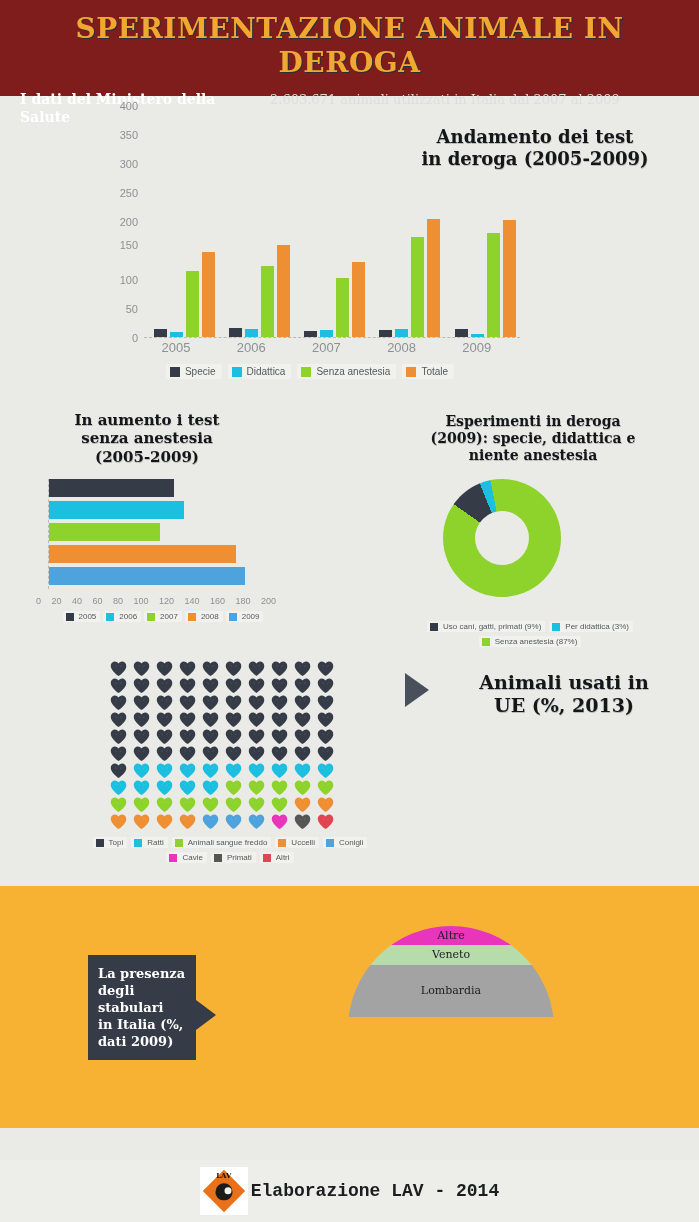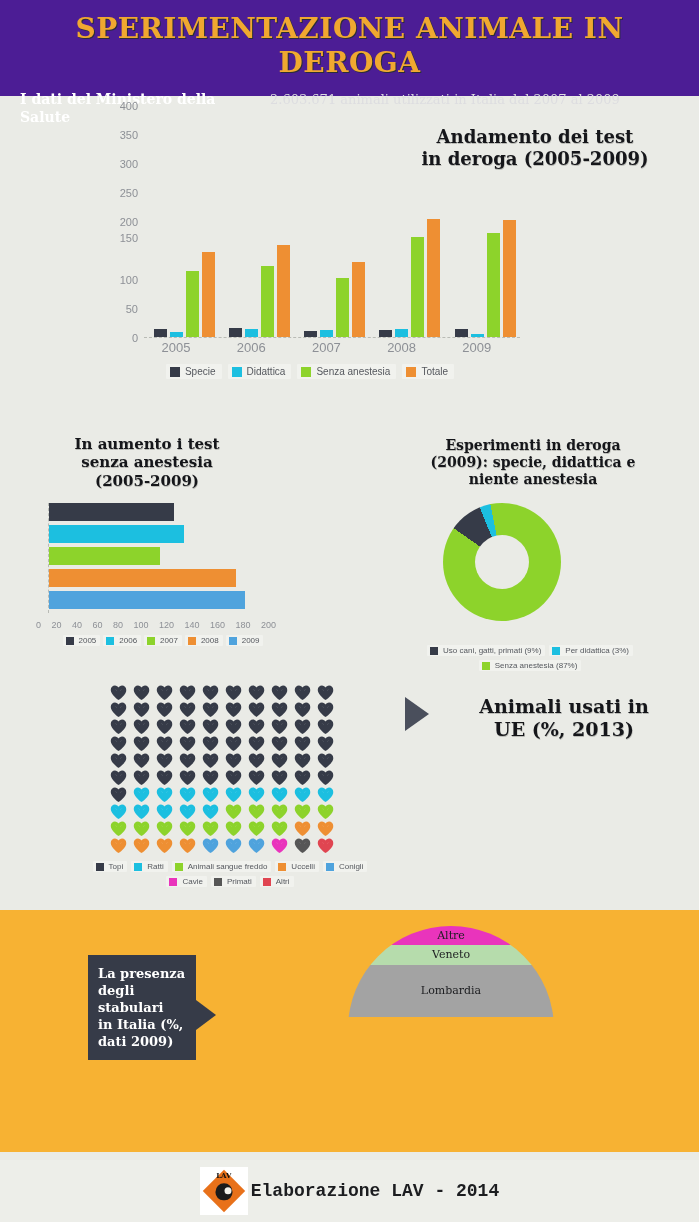--- a/index.html
+++ b/index.html
@@ -5,21 +5,21 @@
   * { margin:0; padding:0; box-sizing:border-box; }
   body {
     width:699px; height:1222px;
     background:#EAEBE6;
     font-family:"Liberation Sans", sans-serif;
     overflow:hidden;
     position:relative;
   }
   
   .header {
-    background:#4c1d95;
+    background:#7f1d1d;
     height:96px;
     position:relative;
     padding:12px 20px 0 20px;
   }
   .header-title {
     font-family:"DejaVu Serif", serif;
     font-weight:bold;
     font-size:28px;
     letter-spacing:0.5px;
     color:#F0A830;
@@ -92,21 +92,21 @@
     position:absolute; bottom:0; height:100%;
     display:flex; align-items:flex-end; gap:3px;
   }
   .bar { width:13px; }
   .grp-label {
     position:absolute; top:234px; font-size:13px; color:#8D9096;
     text-align:center; width:80px;
   }
   .legend1 { position:absolute; left:100px; top:268px; width:420px; }
   
-  .sec2 { position:relative; height:255px;margin-top:24px; }
+  .sec2 { position:relative; height:255px; }
   .sec2-title-l {
     position:absolute; left:22px; top:5px; width:250px; font-size:15px;
   }
   .sec2-title-r {
     position:absolute; left:388px; top:7px; width:290px; font-size:14px;
   }
   .hbar-wrap {
     position:absolute; left:48px; top:73px; width:220px; height:110px;
     border-left:1px dashed #B9BBB5;
   }
@@ -225,21 +225,21 @@
 
 <div class="sec1">
   <div class="serif-title sec1-title">Andamento dei test<br>in deroga (2005-2009)</div>
   <div class="chart1">
     <div class="y-axis" id="c1-yaxis">
         <div class="y-tick" style="top: 0px;">400</div>
         <div class="y-tick" style="top: 29px;">350</div>
         <div class="y-tick" style="top: 58px;">300</div>
         <div class="y-tick" style="top: 87px;">250</div>
         <div class="y-tick" style="top: 116px;">200</div>
-        <div class="y-tick" style="top: 132px;">150</div>
+        <div class="y-tick" style="top: 139px;">150</div>
         <div class="y-tick" style="top: 174px;">100</div>
         <div class="y-tick" style="top: 203px;">50</div>
         <div class="y-tick" style="top: 232px;">0</div>
       </div>
     <div class="plot1" id="c1-plot">
         <div class="grp" style="left: 2.6%;">
           <div class="bar" style="height: 8.12px; background: rgb(54, 59, 72);"></div>
           <div class="bar" style="height: 5.22px; background: rgb(28, 191, 224);"></div>
           <div class="bar" style="height: 66.12px; background: rgb(141, 211, 43);"></div>
           <div class="bar" style="height: 84.68px; background: rgb(238, 143, 51);"></div>

